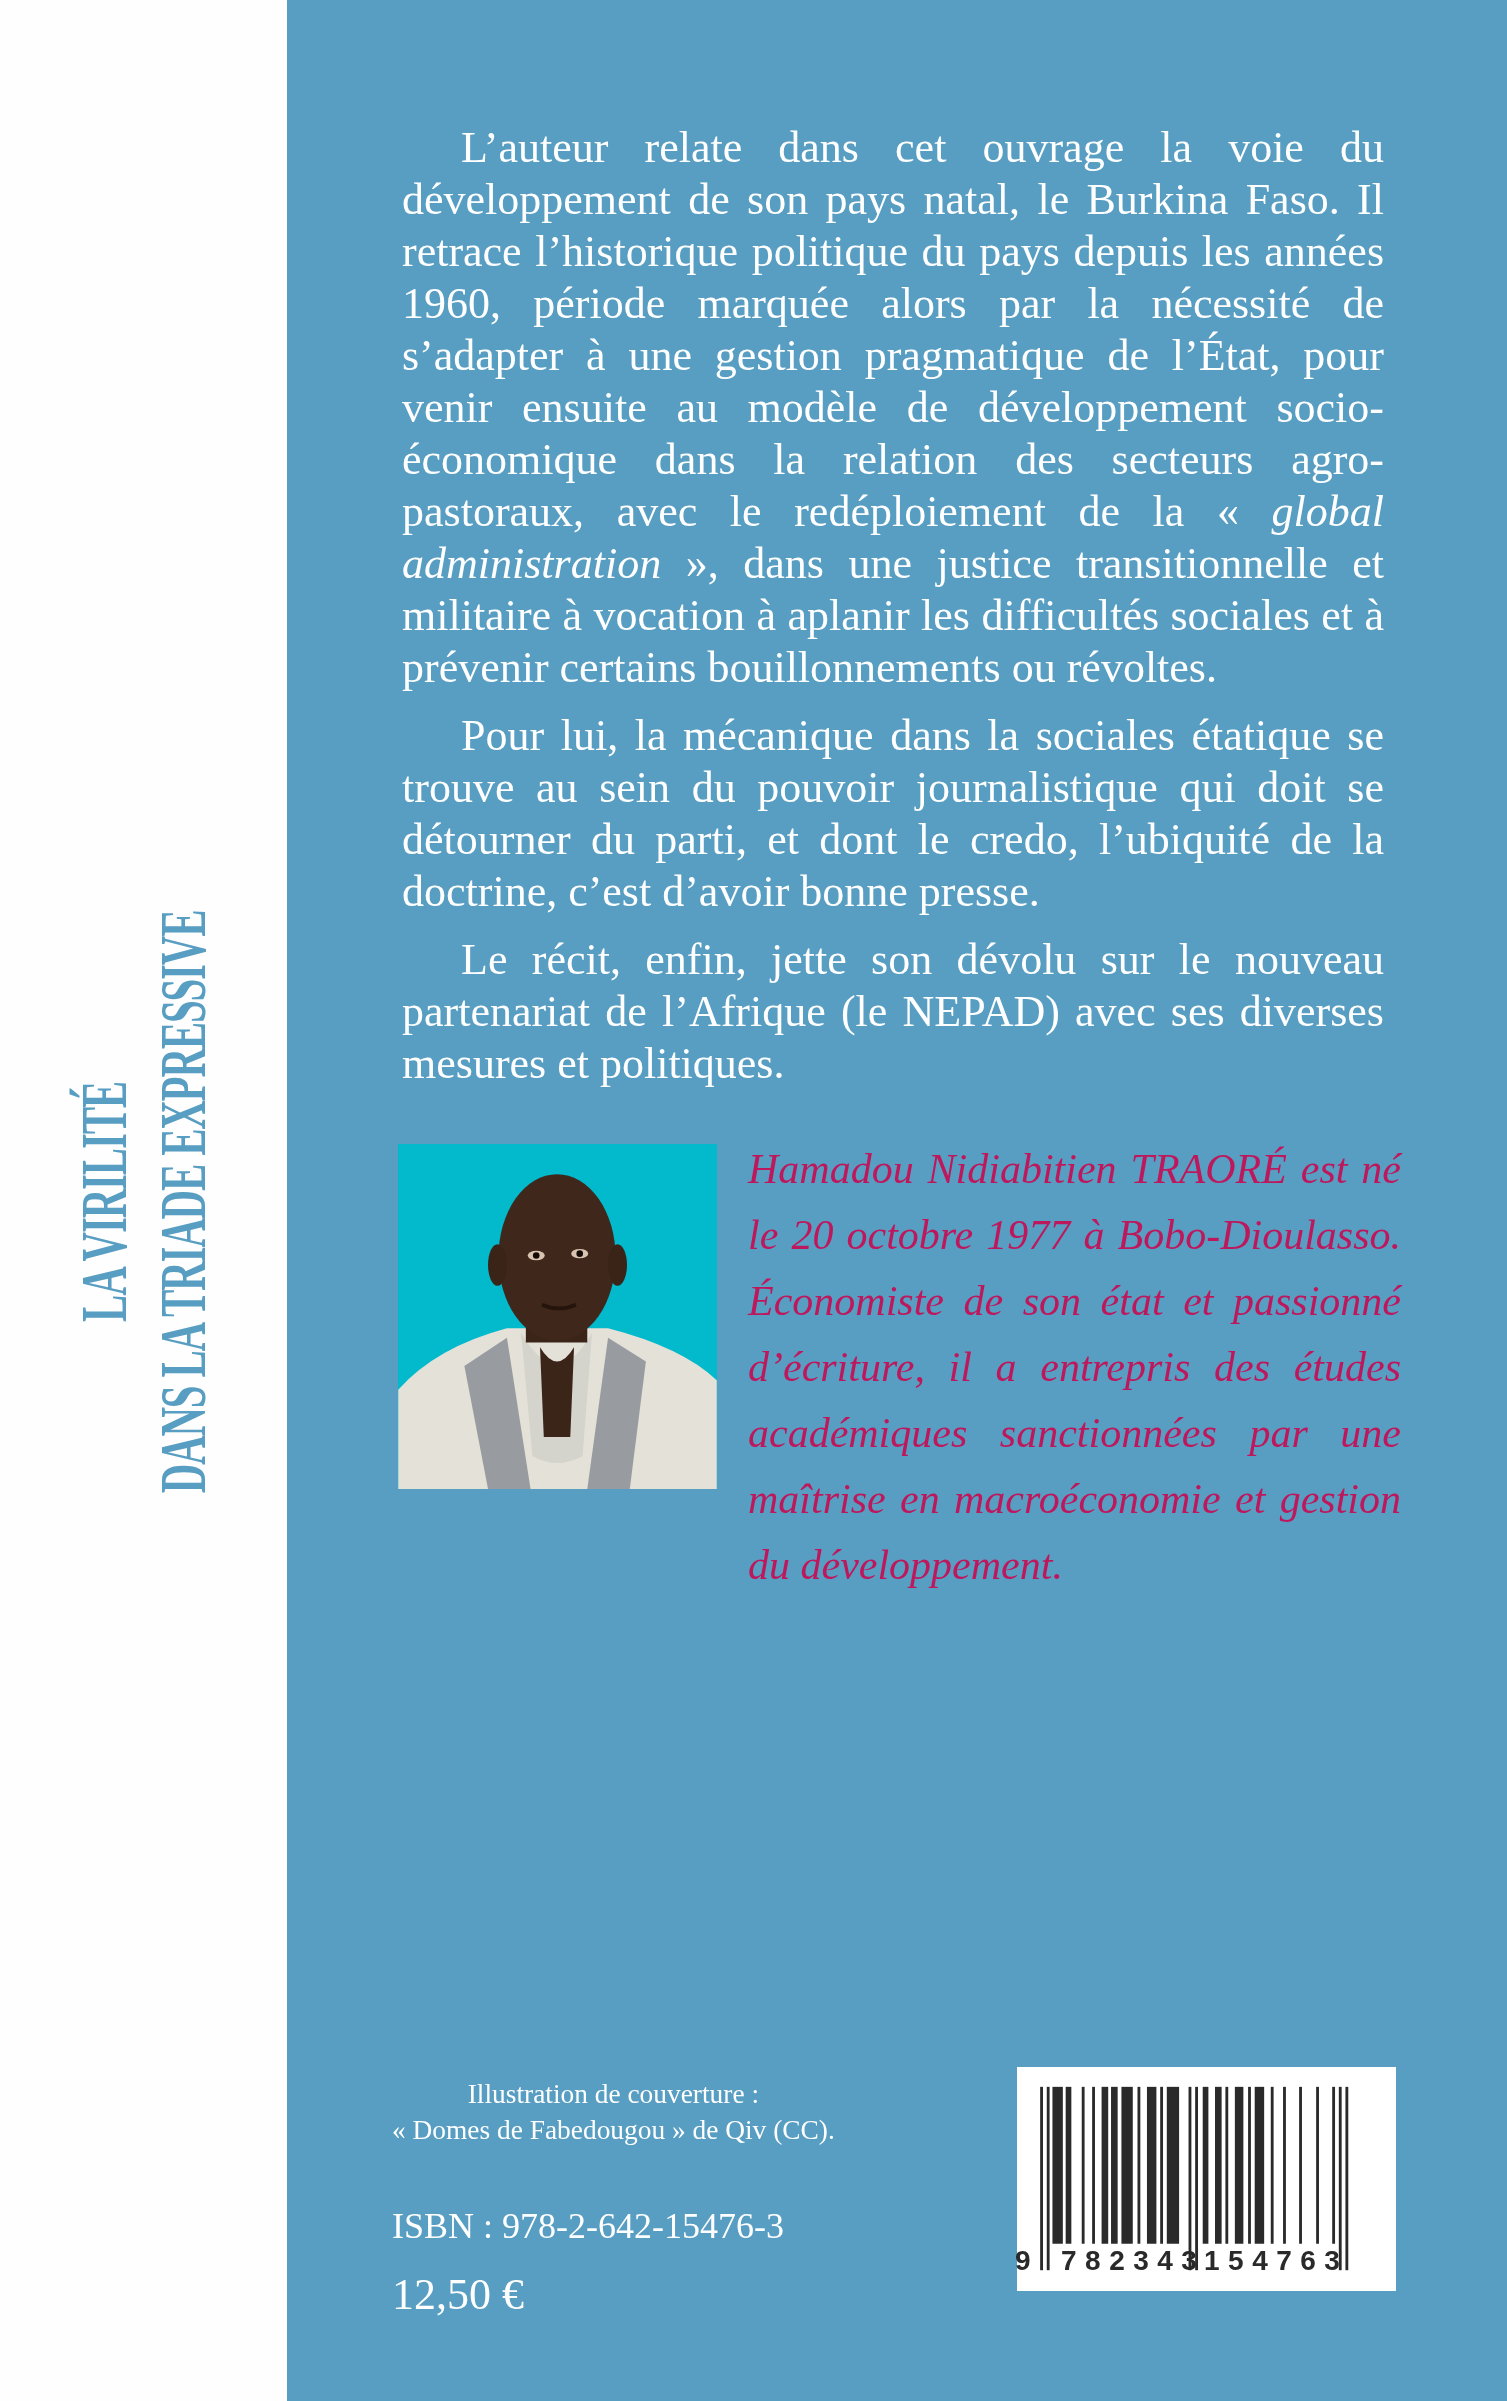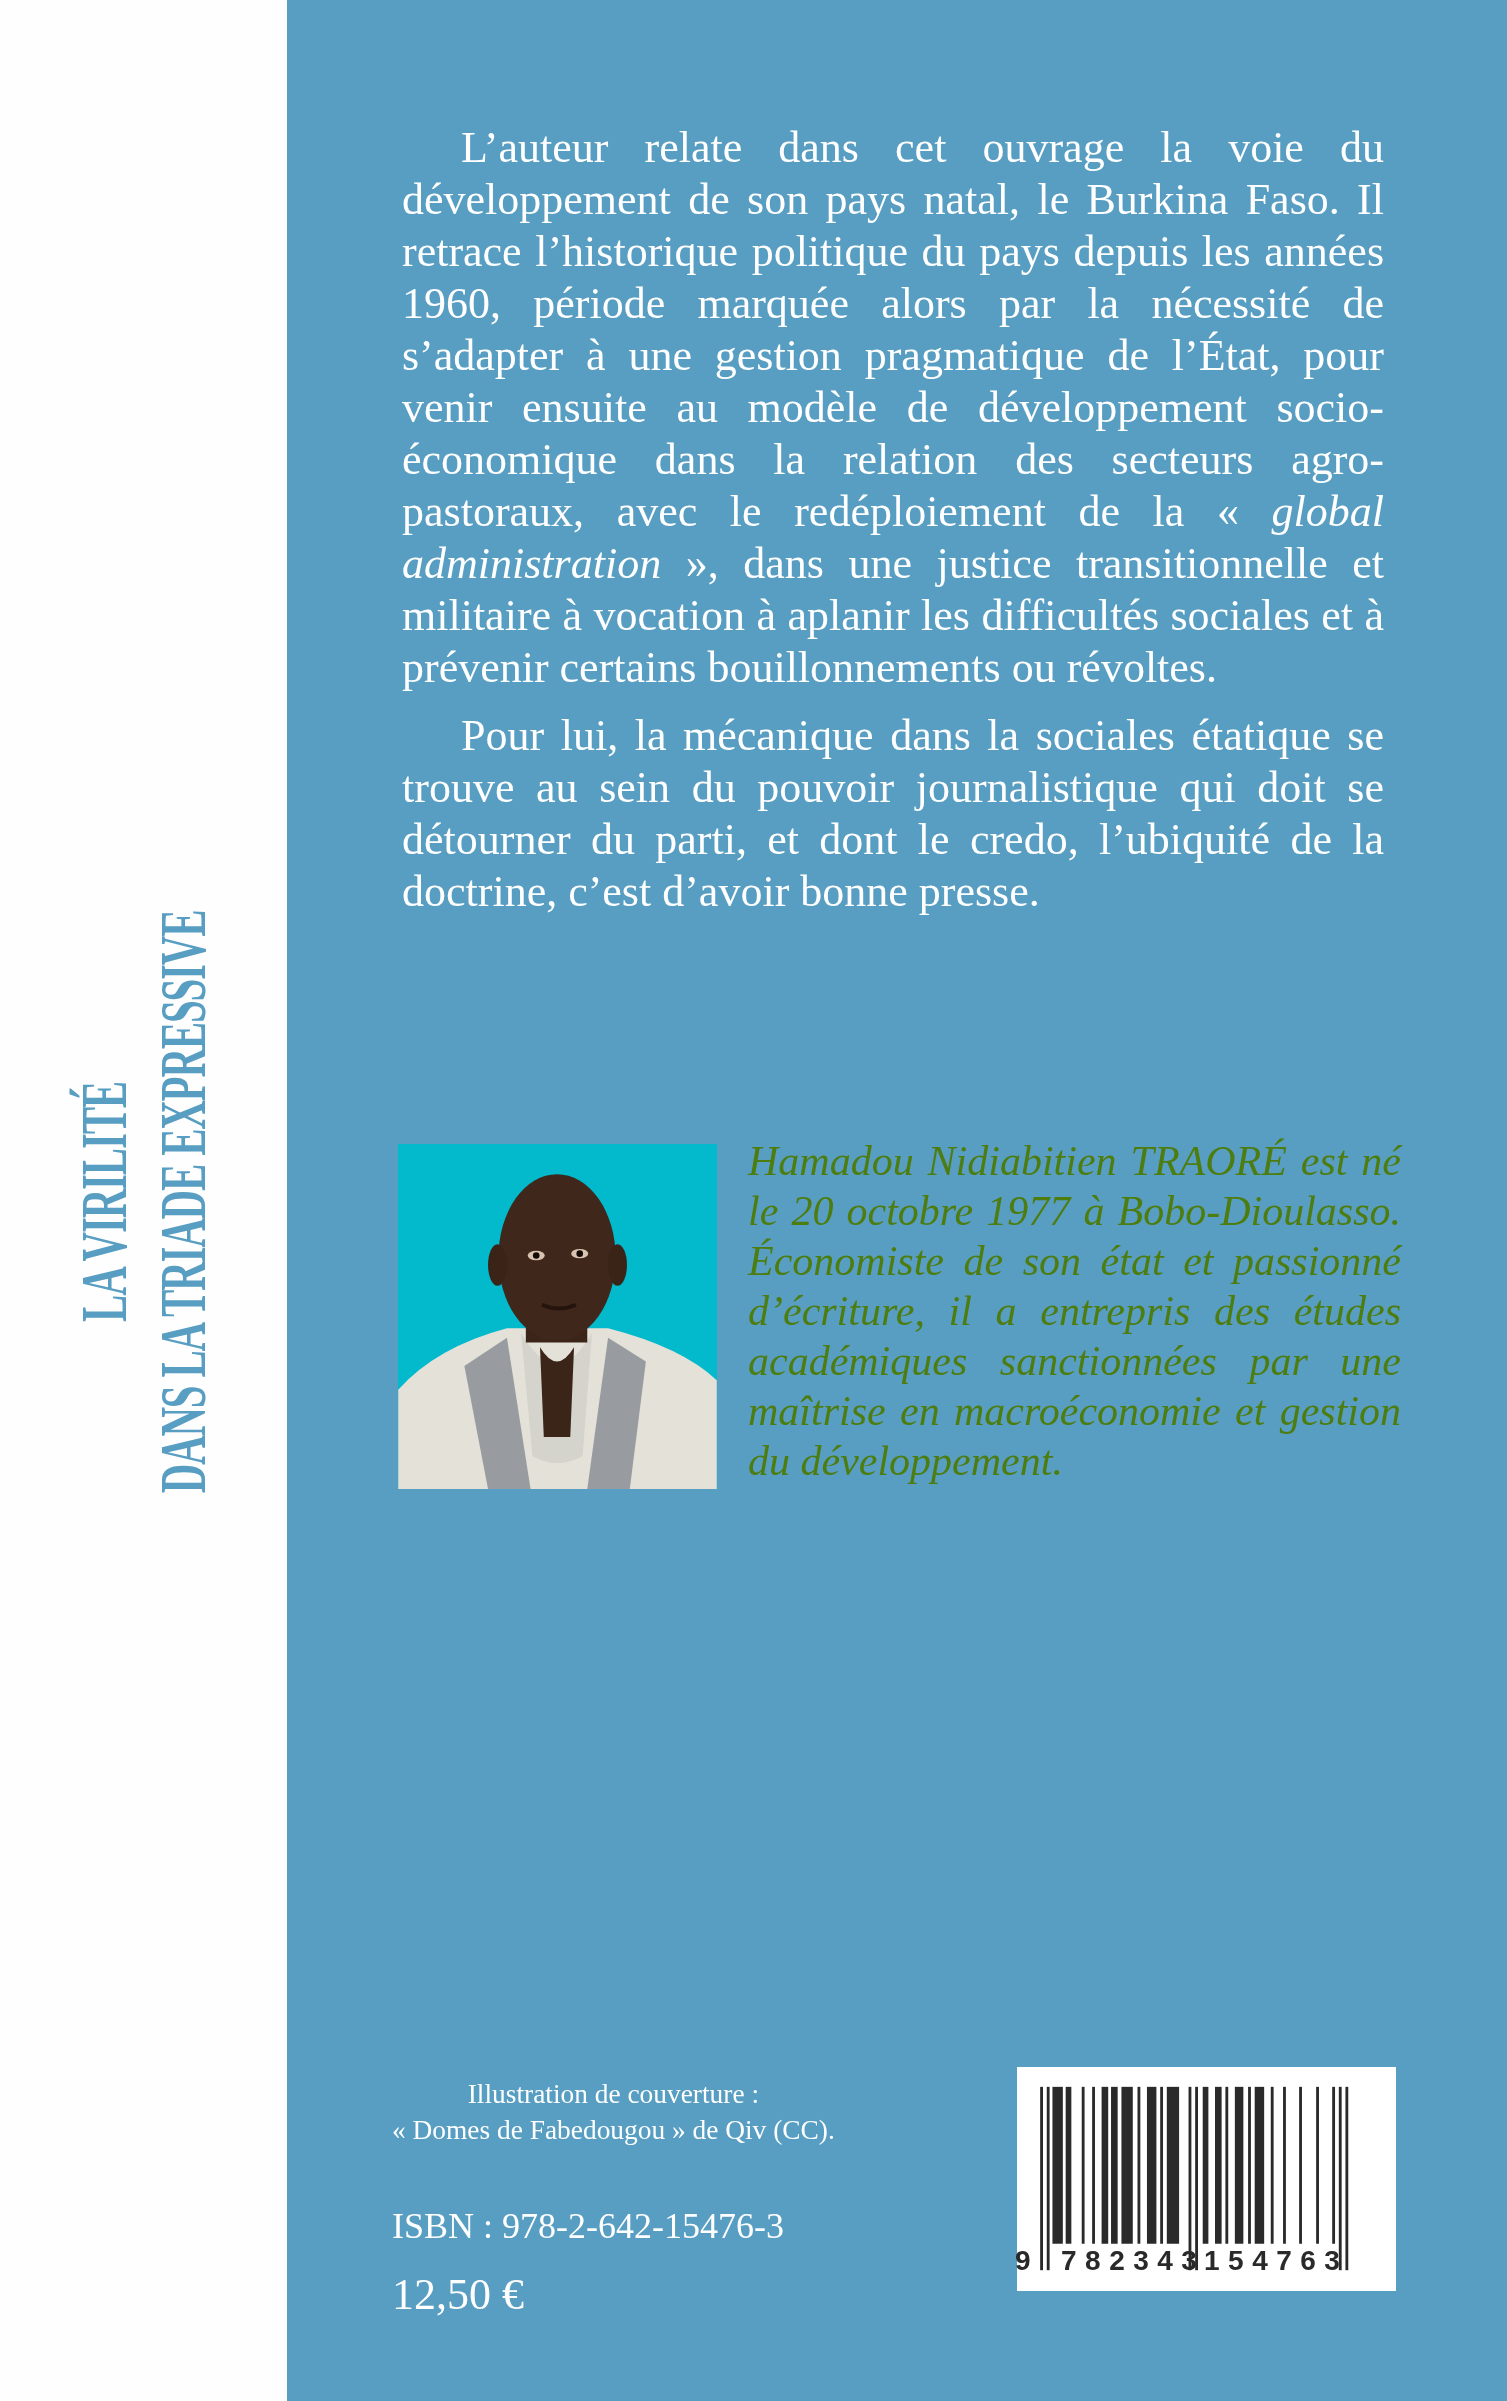--- a/index.html
+++ b/index.html
@@ -40,22 +40,22 @@
   .blurb p { margin: 16px; text-indent: 59px; }
   .blurb em { font-style: italic; }
 
   .author-photo {
     position: absolute; left: 398px; top: 1144px; width: 319px; height: 345px;
     background: #03b9cc;
     overflow: hidden;
   }
   .author-bio {
     position: absolute; left: 748px; top: 1136px; width: 653px;
-    font-size: 42px; line-height: 50px; font-style: italic;
-    text-align: justify; color: #4d7c0f;
+    font-size: 42px; line-height: 66px; font-style: italic;
+    text-align: justify; color: #be185d;
   }
   .author-bio p { margin: 0; }
 
   .credits {
     position: absolute; left: 392px; top: 2076px;
     font-size: 27.4px; line-height: 36px; color: #ffffff; text-align: center;
   }
   .isbn {
     position: absolute; left: 392px; top: 2205px;
     font-size: 36px; color: #ffffff;
@@ -84,20 +84,21 @@
     <span class="line1">LA VIRILITÉ</span>
     <span class="line2">DANS LA TRIADE EXPRESSIVE</span>
   </div>
 </div>
 
 <div class="cover"></div>
 
 <div class="blurb">
   <p><span>L’auteur relate dans cet ouvrage la voie du développement de son pays natal, le Burkina Faso. Il retrace l’historique politique du pays depuis les années 1960, période marquée alors par la nécessité de s’adapter à une gestion pragmatique de l’État, pour venir ensuite au modèle de développement socio-économique dans la relation des secteurs agro-pastoraux, avec le redéploiement de la « </span><em>global administration</em><span> », dans une justice transitionnelle et militaire à vocation à aplanir les difficultés sociales et à prévenir certains bouillonnements ou révoltes.</span></p>
   <p>Pour lui, la mécanique dans la sociales étatique se trouve au sein du pouvoir journalistique qui doit se détourner du parti, et dont le credo, l’ubiquité de la doctrine, c’est d’avoir bonne presse.</p>
+  <p>Le récit, enfin, jette son dévolu sur le nouveau partenariat de l’Afrique (le NEPAD) avec ses diverses mesures et politiques.</p>
 </div>
 
 <div class="author-photo">
   <svg width="319" height="345" viewBox="0 0 337 365">
     <rect width="337" height="365" fill="#03b9cc"></rect>
 
     <path d="M0 260 Q40 215 115 195 L222 195 Q300 215 337 250 L337 365 L0 365 Z" fill="#e4e1d8"></path>
 
     <path d="M70 235 L115 205 L140 365 L95 365 Z" fill="#8b8f96" opacity="0.85"></path>
     <path d="M262 230 L222 205 L200 365 L245 365 Z" fill="#8b8f96" opacity="0.85"></path>

